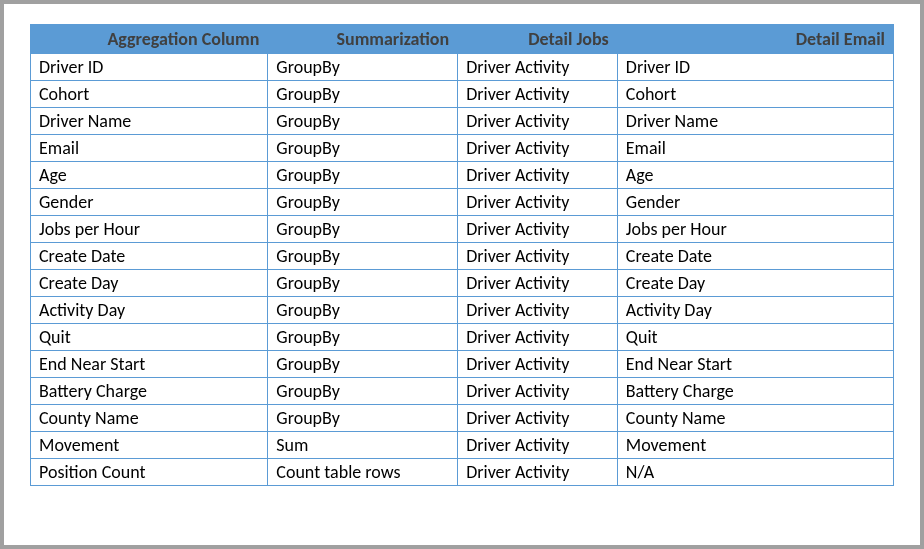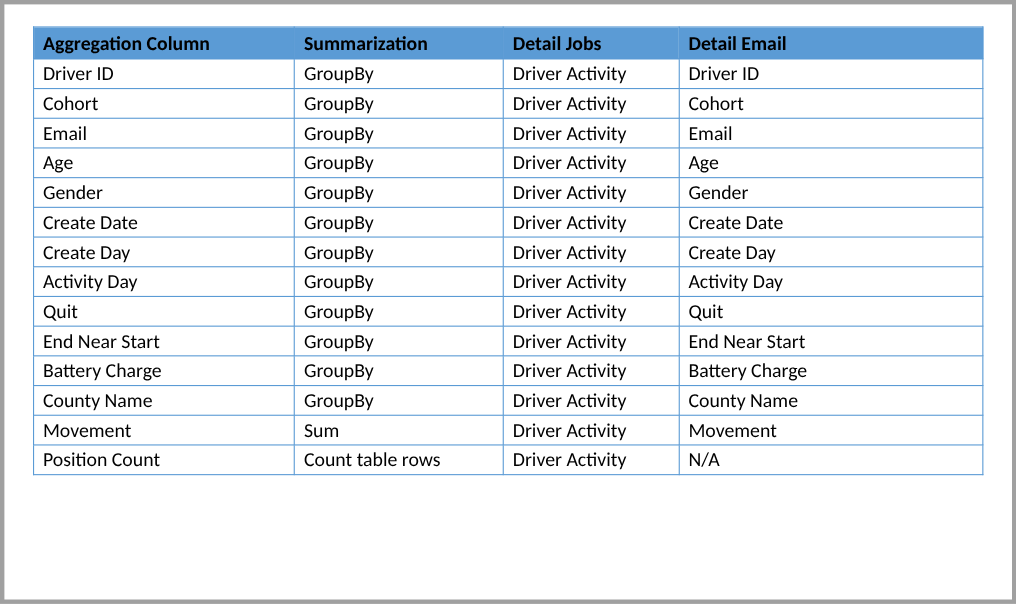--- a/index.html
+++ b/index.html
@@ -17,23 +17,23 @@
       color: #000000;
       padding: 20px 26px;
     }
     table {
       width: 100%;
       border-collapse: collapse;
       table-layout: fixed;
     }
     th {
       background: #5b9bd5;
-      color: #000000;
+      color: #404040;
       font-weight: bold;
-      text-align: left;
+      text-align: right;
       padding: 3px 8px;
       border: 1px solid #5b9bd5;
     }
     td {
       border: 1px solid #5b9bd5;
       padding: 2px 8px;
       background: #ffffff;
     }
     col.c1 { width: 27.5%; }
     col.c2 { width: 22%; }
@@ -65,36 +65,48 @@
         <td>Driver Activity</td>
         <td>Driver ID</td>
       </tr>
       <tr>
         <td>Cohort</td>
         <td>GroupBy</td>
         <td>Driver Activity</td>
         <td>Cohort</td>
       </tr>
       <tr>
+        <td>Driver Name</td>
+        <td>GroupBy</td>
+        <td>Driver Activity</td>
+        <td>Driver Name</td>
+      </tr>
+      <tr>
         <td>Email</td>
         <td>GroupBy</td>
         <td>Driver Activity</td>
         <td>Email</td>
       </tr>
       <tr>
         <td>Age</td>
         <td>GroupBy</td>
         <td>Driver Activity</td>
         <td>Age</td>
       </tr>
       <tr>
         <td>Gender</td>
         <td>GroupBy</td>
         <td>Driver Activity</td>
         <td>Gender</td>
+      </tr>
+      <tr>
+        <td>Jobs per Hour</td>
+        <td>GroupBy</td>
+        <td>Driver Activity</td>
+        <td>Jobs per Hour</td>
       </tr>
       <tr>
         <td>Create Date</td>
         <td>GroupBy</td>
         <td>Driver Activity</td>
         <td>Create Date</td>
       </tr>
       <tr>
         <td>Create Day</td>
         <td>GroupBy</td>

